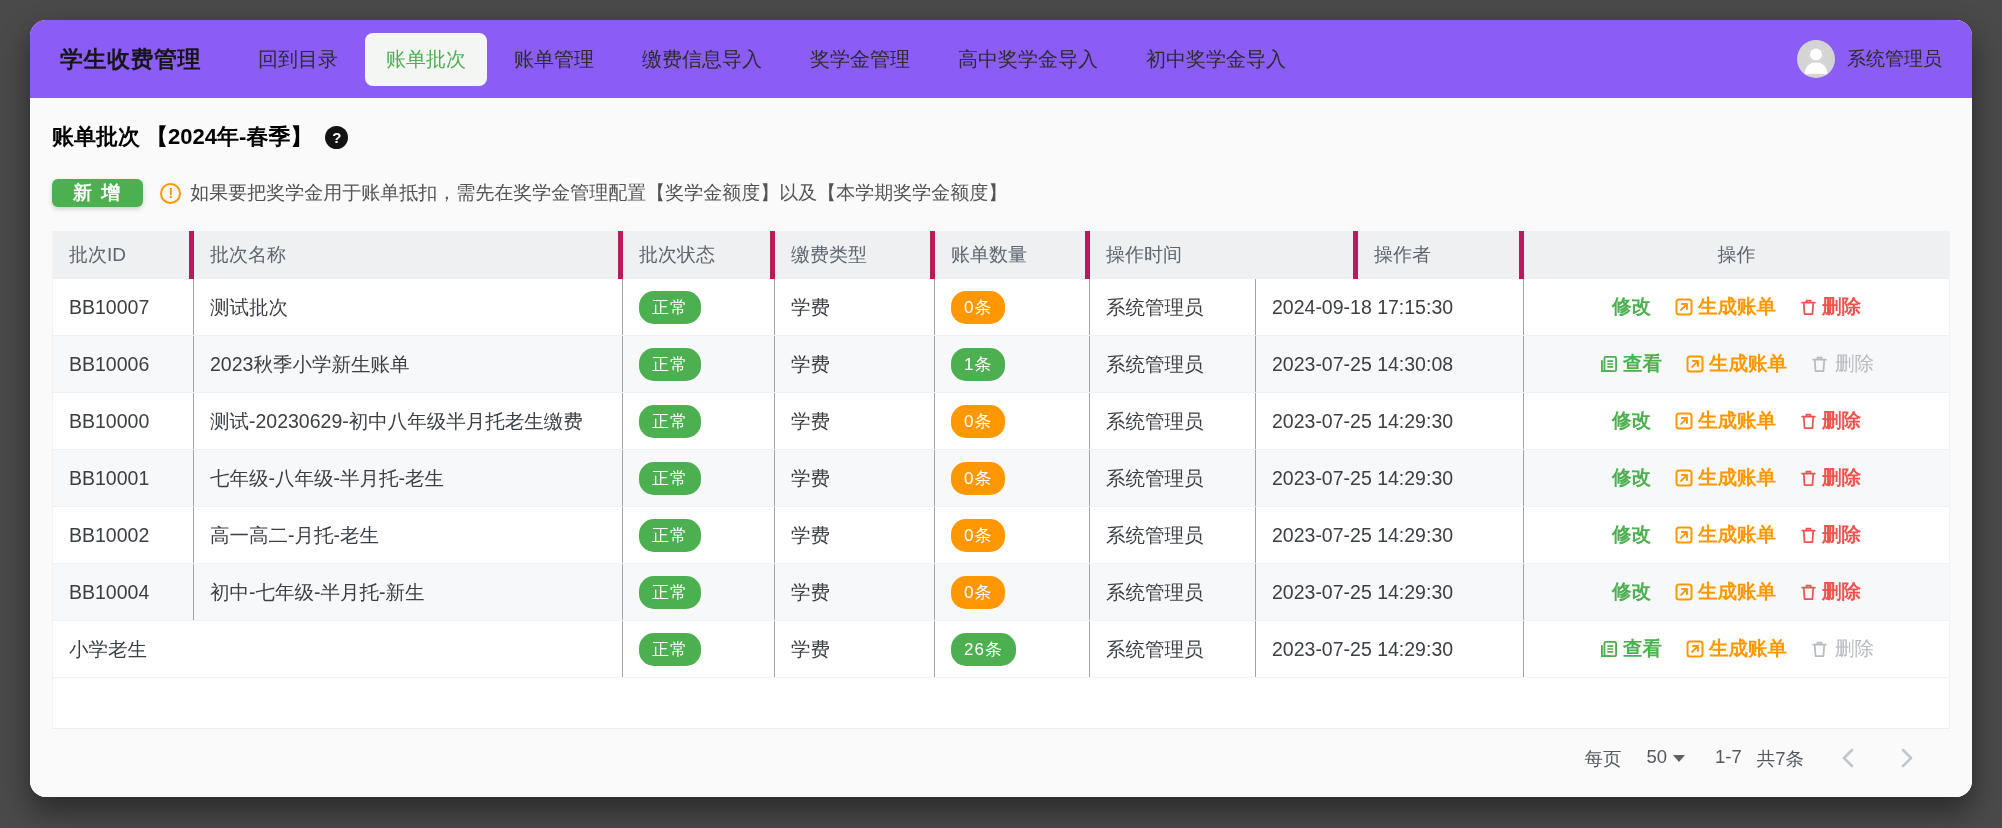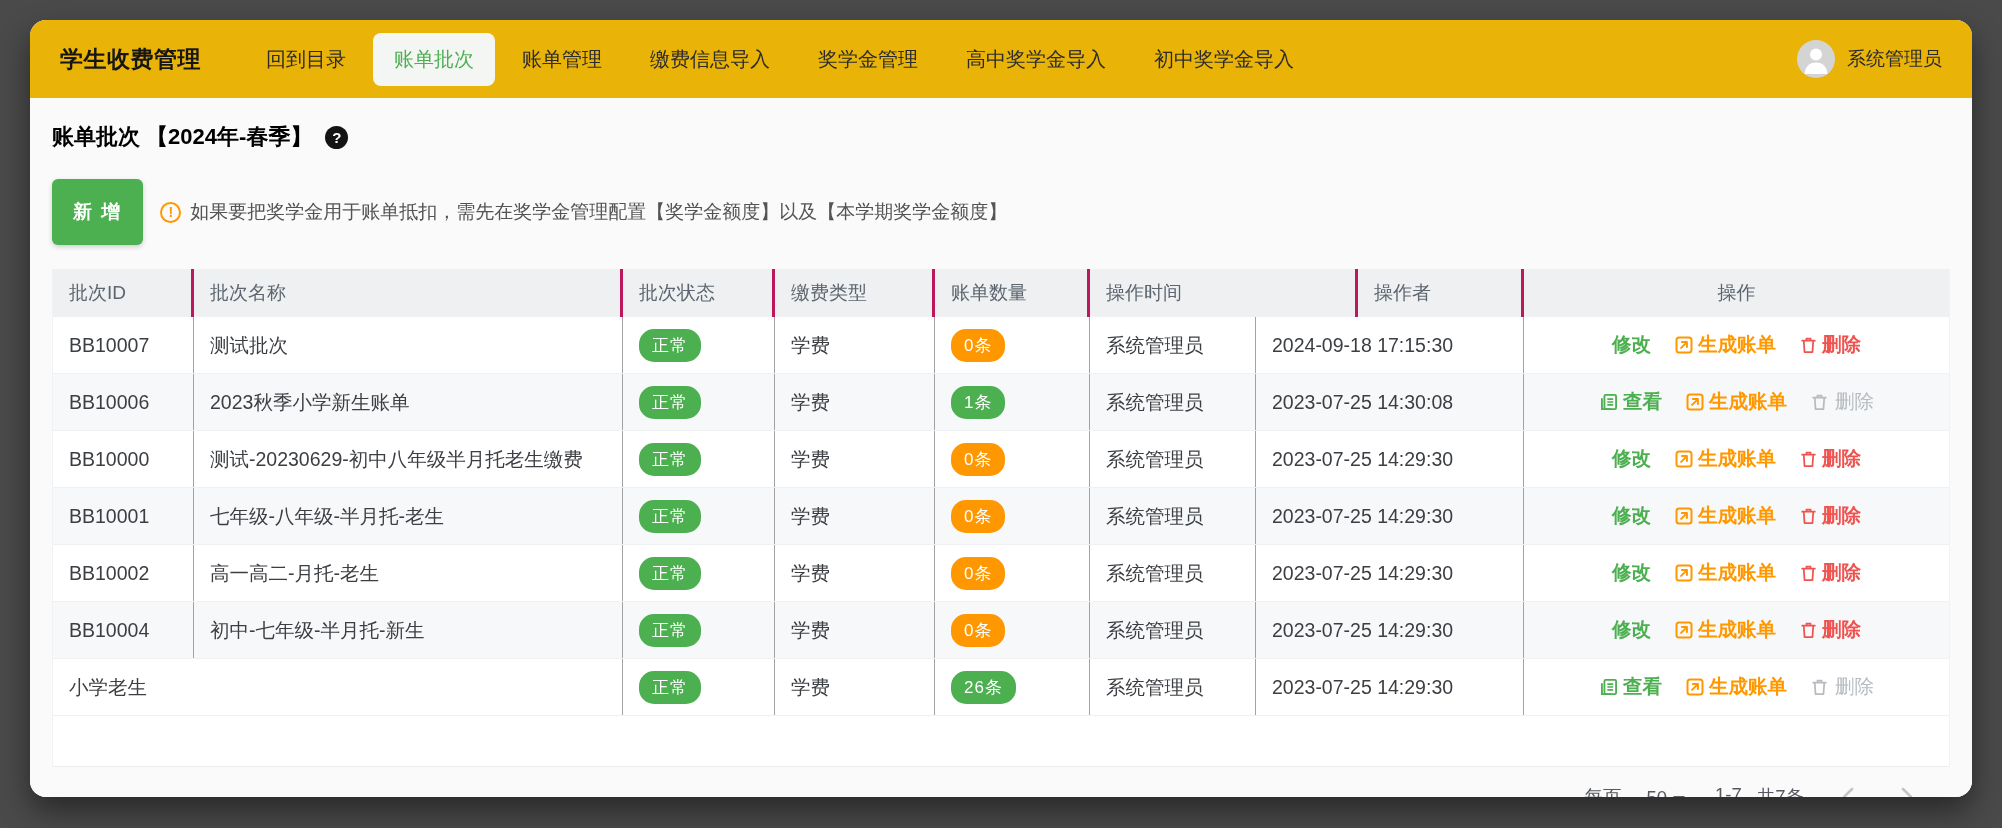--- a/index.html
+++ b/index.html
@@ -12,43 +12,43 @@
     font-family:"Liberation Sans","DejaVu Sans",sans-serif;
     position:relative;
   }
   .app-card{
     position:absolute;left:30px;top:20px;width:1942px;height:777px;
     background:#fff;border-radius:16px;overflow:hidden;
     box-shadow:0 14px 30px rgba(0,0,0,.45);
     display:flex;flex-direction:column;
   }
   
-  .nav{height:78px;min-height:78px;display:flex;align-items:center;padding:0 30px;background:#eab308;gap:22px}
+  .nav{height:78px;min-height:78px;display:flex;align-items:center;padding:0 30px;background:#8b5cf6;gap:14px}
   .brand{font-size:23px;font-weight:700;color:#161616;margin-right:22px;letter-spacing:.5px}
   .nav-item{font-size:20px;color:#2c2c2c;padding:13px 21px;border-radius:8px;cursor:pointer;white-space:nowrap}
   .nav-item.active{color:var(--green);background:#f4f6f4}
   .nav-right{margin-left:auto;display:flex;align-items:center;gap:12px}
   .avatar{width:38px;height:38px;border-radius:50%;background:#d4d4d4;display:flex;align-items:center;justify-content:center;overflow:hidden}
   .user-name{font-size:19px;color:#2c2c2c}
   
   .content{flex:1;background:#fafafa;padding:0 22px;display:flex;flex-direction:column}
   .page-title-row{display:flex;align-items:center;gap:13px;margin-top:24px}
   .page-title{font-size:22px;font-weight:700;color:#000000}
   .help-icon{width:23px;height:23px;border-radius:50%;background:#141414;color:#fff;font-size:15px;font-weight:700;
     display:flex;align-items:center;justify-content:center;cursor:pointer}
   .toolbar{display:flex;align-items:center;gap:17px;margin-top:27px}
   .btn-add{background:var(--green);color:#fff;font-size:19px;font-weight:700;border:none;border-radius:6px;
-    padding:20px 21px;cursor:pointer;box-shadow:0 2px 5px rgba(0,0,0,.18);letter-spacing:2px}
+    padding:1px 21px;cursor:pointer;box-shadow:0 2px 5px rgba(0,0,0,.18);letter-spacing:2px}
   .notice{display:flex;align-items:center;gap:9px;font-size:19px;color:#545454}
   .warn-icon{width:21px;height:21px;min-width:21px;border-radius:50%;border:2px solid var(--orange);color:var(--orange);
     font-size:14px;font-weight:700;display:flex;align-items:center;justify-content:center}
   
   .tbl{margin-top:24px;border-left:1px solid #f1f2f3;border-right:1px solid #f1f2f3}
   .thead{display:flex;background:#eef0f1;height:48px;align-items:stretch}
-  .th{font-size:19px;color:#5d6670;padding-left:16px;display:flex;align-items:center;border-right:3px solid #be185d}
+  .th{font-size:19px;color:#5d6670;padding-left:16px;display:flex;align-items:center;border-right:5px solid #be185d}
   .th:last-child{border-right:none}
   .tr{display:flex;height:57px;align-items:stretch;background:#fff;border-bottom:1px solid #f0f1f2}
   .tr.striped{background:#f7f8f9}
   .td{padding-left:16px;font-size:19.5px;color:#3b3e42;display:flex;align-items:center;
     border-right:1px solid #a3a3a3;overflow:hidden;white-space:nowrap}
   .td:last-child{border-right:none}
   .c-id{width:141px;min-width:141px}
   .c-name{flex:1}
   .c-status{width:152px;min-width:152px}
   .c-type{width:160px;min-width:160px}
@@ -61,21 +61,21 @@
   .badge.orange{background:var(--orange)}
   .empty-block{height:51px;background:#fff;border-bottom:1px solid #ebedee}
   .actions{gap:23px}
   .act{display:inline-flex;align-items:center;gap:4px;font-size:19.5px;font-weight:700;cursor:pointer;line-height:1}
   .act.green{color:var(--green)}
   .act.orange{color:var(--orange)}
   .act.red{color:var(--red)}
   .act.disabled{color:var(--disabled);font-weight:400;cursor:default;gap:6px}
   .act svg{display:block}
   
-  .pager{display:flex;align-items:flex-end;justify-content:flex-end;margin-top:17px;padding-right:32px;
+  .pager{display:flex;align-items:flex-start;justify-content:flex-end;margin-top:17px;padding-right:32px;
     color:#55585e;font-size:18.5px}
   .pager .per-label{margin-right:25px}
   .per-select{display:flex;align-items:center;gap:6px;cursor:pointer}
   .caret{width:0;height:0;border-left:6px solid transparent;border-right:6px solid transparent;border-top:7px solid #5d6064;margin-top:2px}
   .range-total{margin-left:30px;display:flex;gap:15px}
   .pg-btn{margin-left:33px;color:#c3c6c9;cursor:pointer;display:flex;align-items:center}
 </style>
 </head>
 <body>
 

